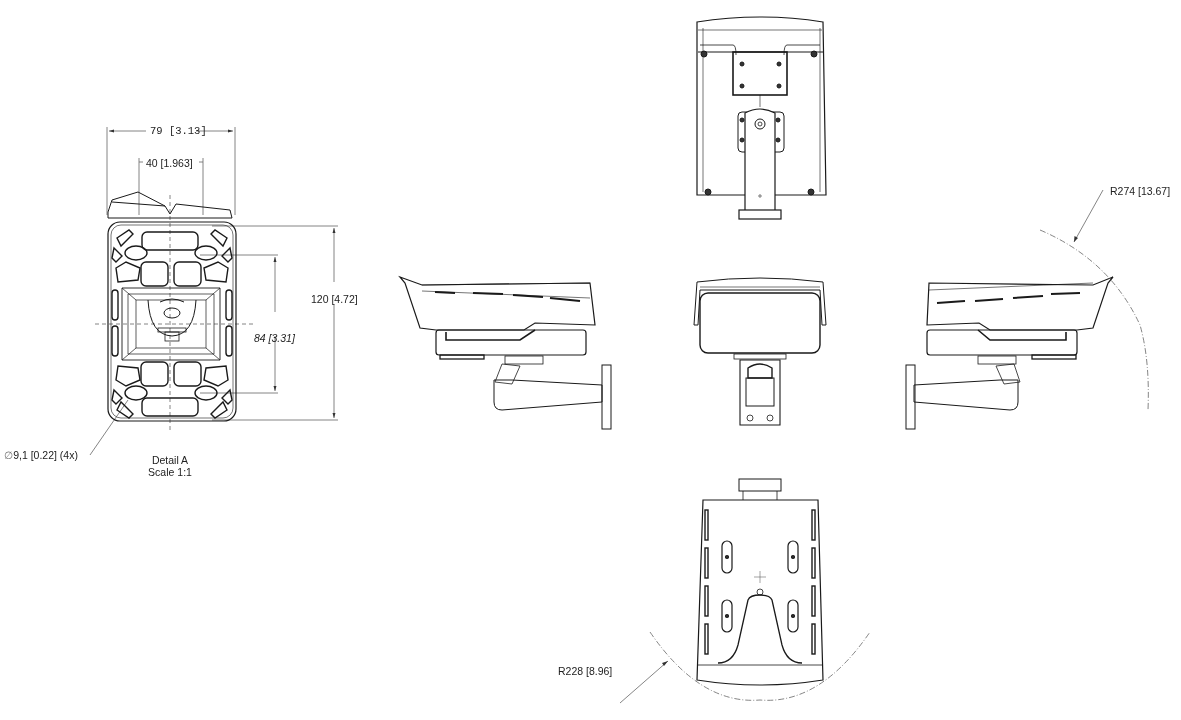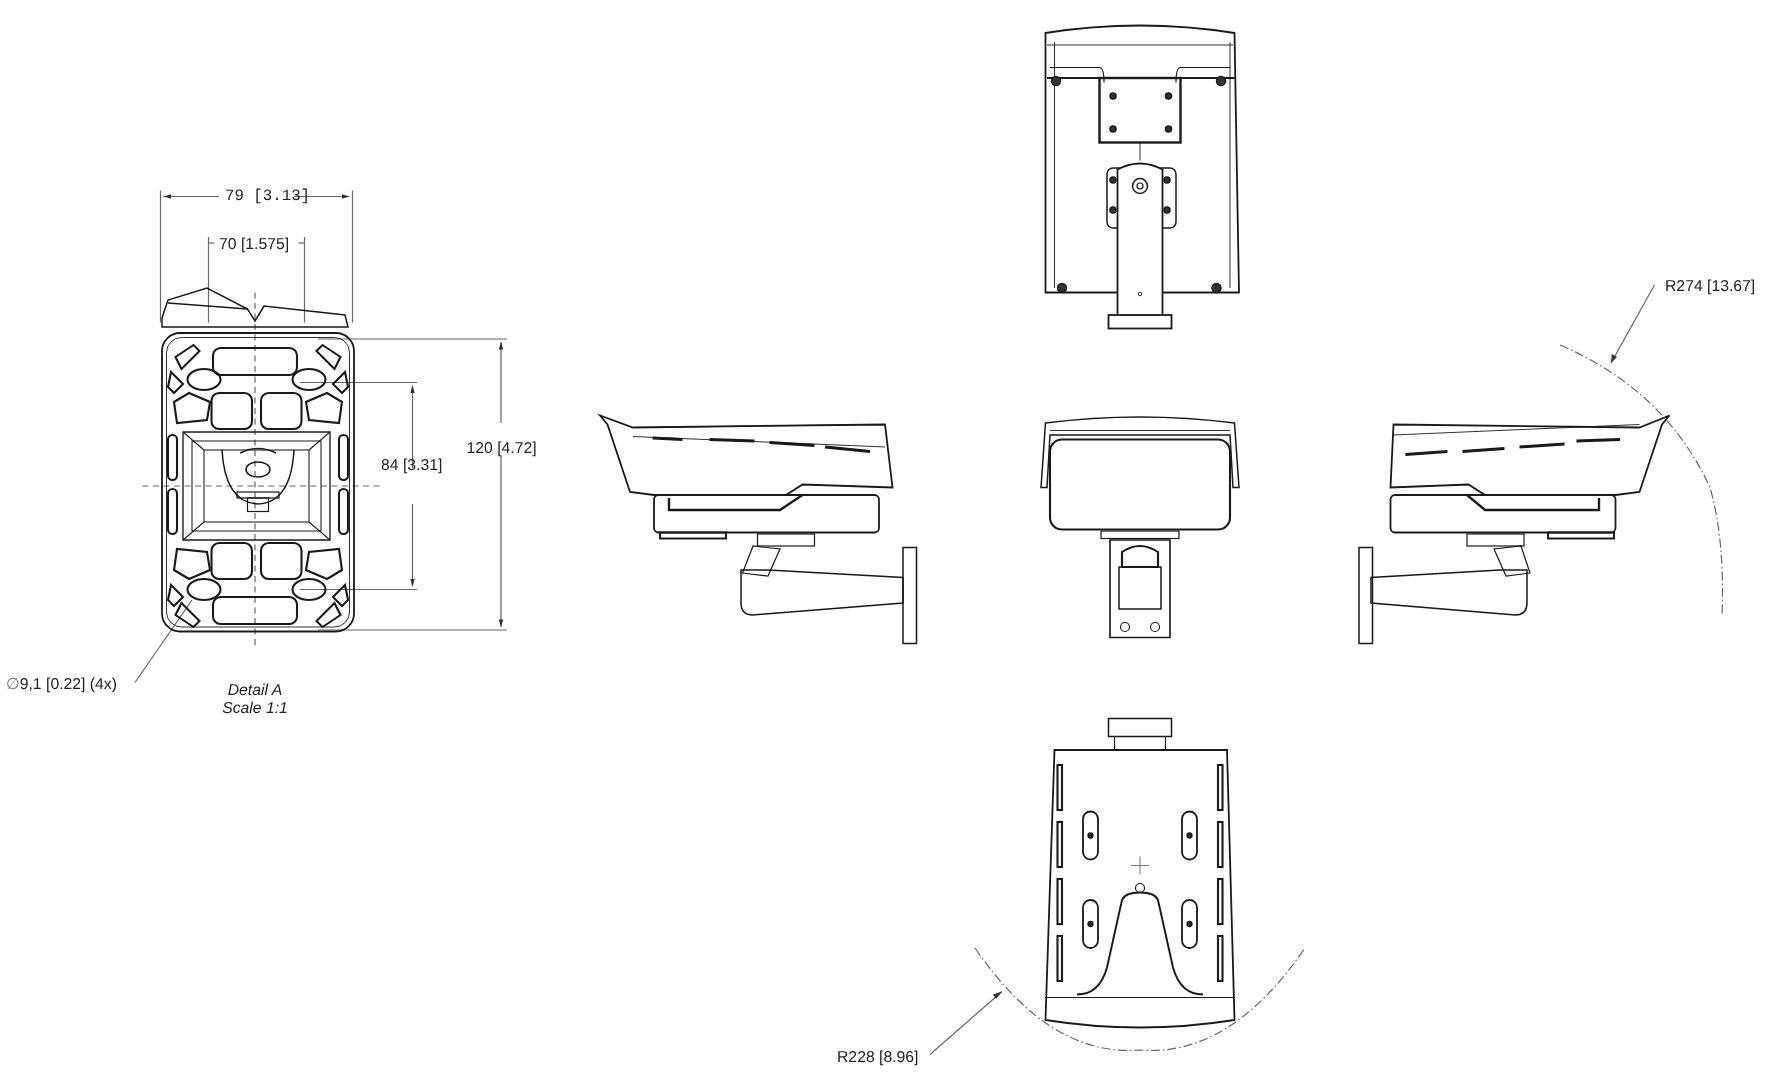--- a/index.html
+++ b/index.html
@@ -203,24 +203,24 @@
     <path d="M754,577 L766,577 M760,571 L760,583" stroke="#666" stroke-width="0.6"></path>
     <circle cx="760" cy="592" r="3" stroke-width="0.8"></circle>
     <path d="M718,663 Q733,663 738,645 L748,600 Q750,595 760,595 Q770,595 772,600 L782,645 Q787,663 802,663" stroke-width="1.3"></path>
     <path d="M650,632 Q700,705 760,700 Q820,705 870,632" stroke="#666" stroke-width="0.8" stroke-dasharray="6 2 1 2"></path>
     <line x1="620" y1="703" x2="668" y2="661" stroke="#666" stroke-width="0.8"></line>
     <polygon points="668,661 664,666 662,663" fill="#333" stroke="none"></polygon>
   </g>
 </svg>
 
 <div class="lbl" style="left:150px;top:125px;font-family:Liberation Mono, monospace;">79  [3.13]</div>
-<div class="lbl" style="left:146px;top:157px;">70  [1.575]</div>
+<div class="lbl" style="left:146px;top:157px;">40  [1.963]</div>
 <div class="lbl" style="left:311px;top:293px;">120  [4.72]</div>
-<div class="lbl" style="left:254px;top:304px;">84  [3.31]</div>
+<div class="lbl" style="left:254px;top:332px;font-style:italic;">84  [3.31]</div>
 <div class="lbl" style="left:4px;top:449px;">
   <span style="color:#777;">∅</span><span>9,1  [0.22] (4x)</span>
 </div>
-<div class="lbl ctr" style="left:140px;top:454px;width:60px;font-style:italic;">
+<div class="lbl ctr" style="left:140px;top:454px;width:60px;">
   <div>Detail A</div>
   <div>Scale 1:1</div>
 </div>
 <div class="lbl" style="left:1110px;top:185px;">R274   [13.67]</div>
-<div class="lbl" style="left:558px;top:699px;">R228   [8.96]</div>
+<div class="lbl" style="left:558px;top:665px;">R228   [8.96]</div>
 
 </body></html>

